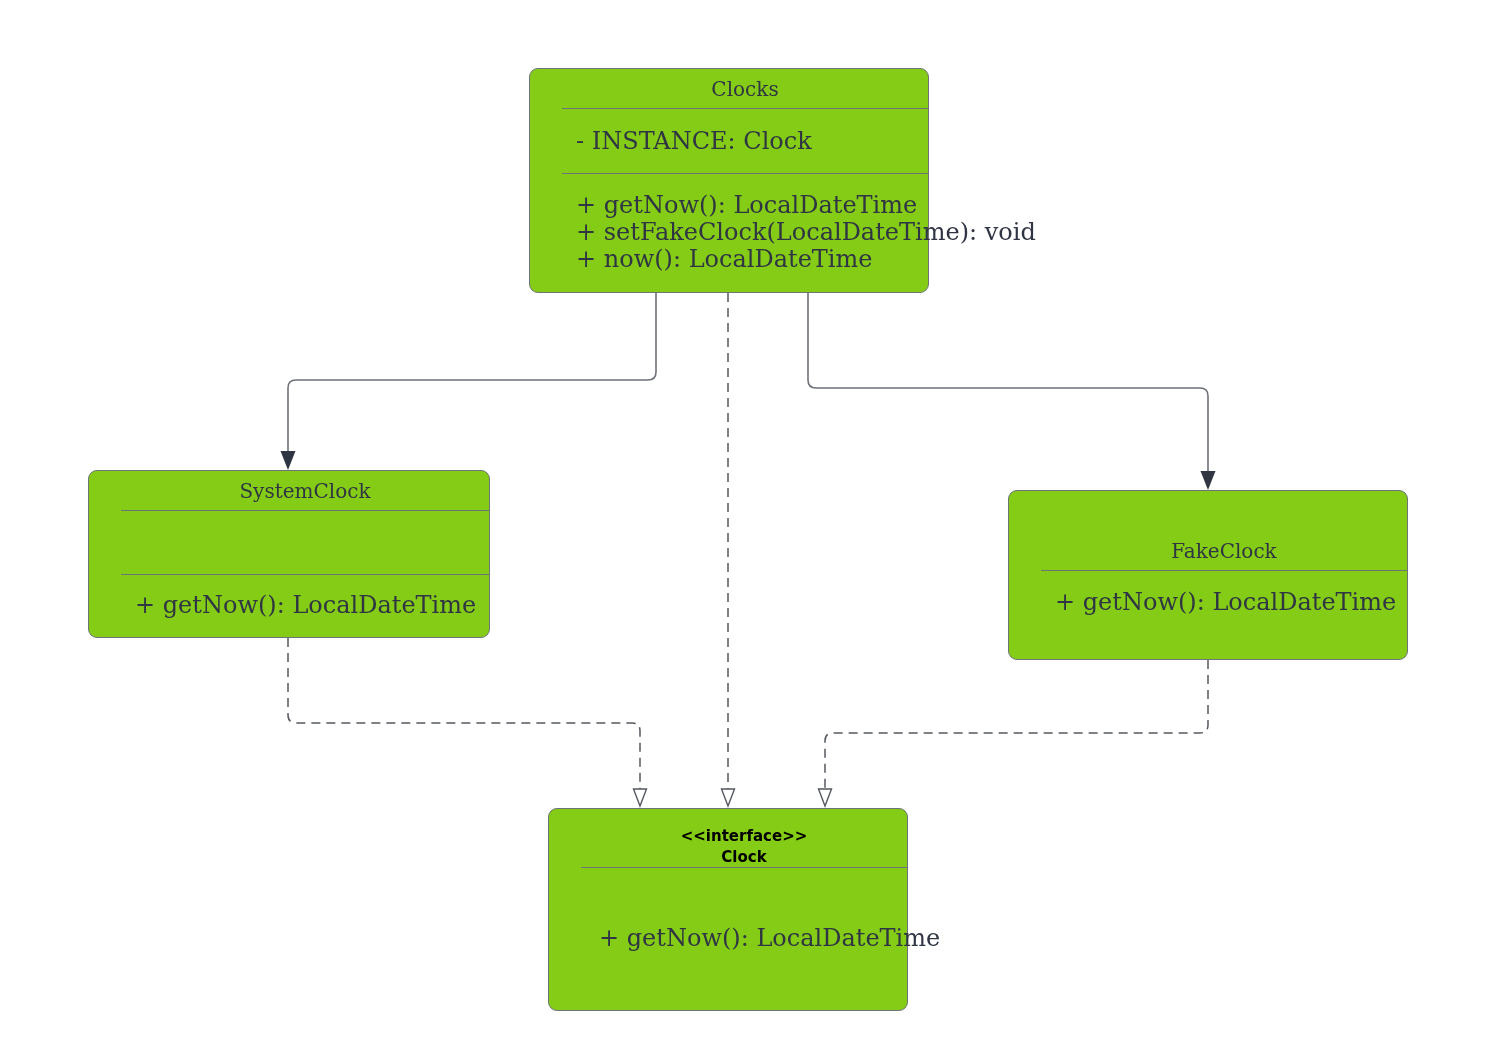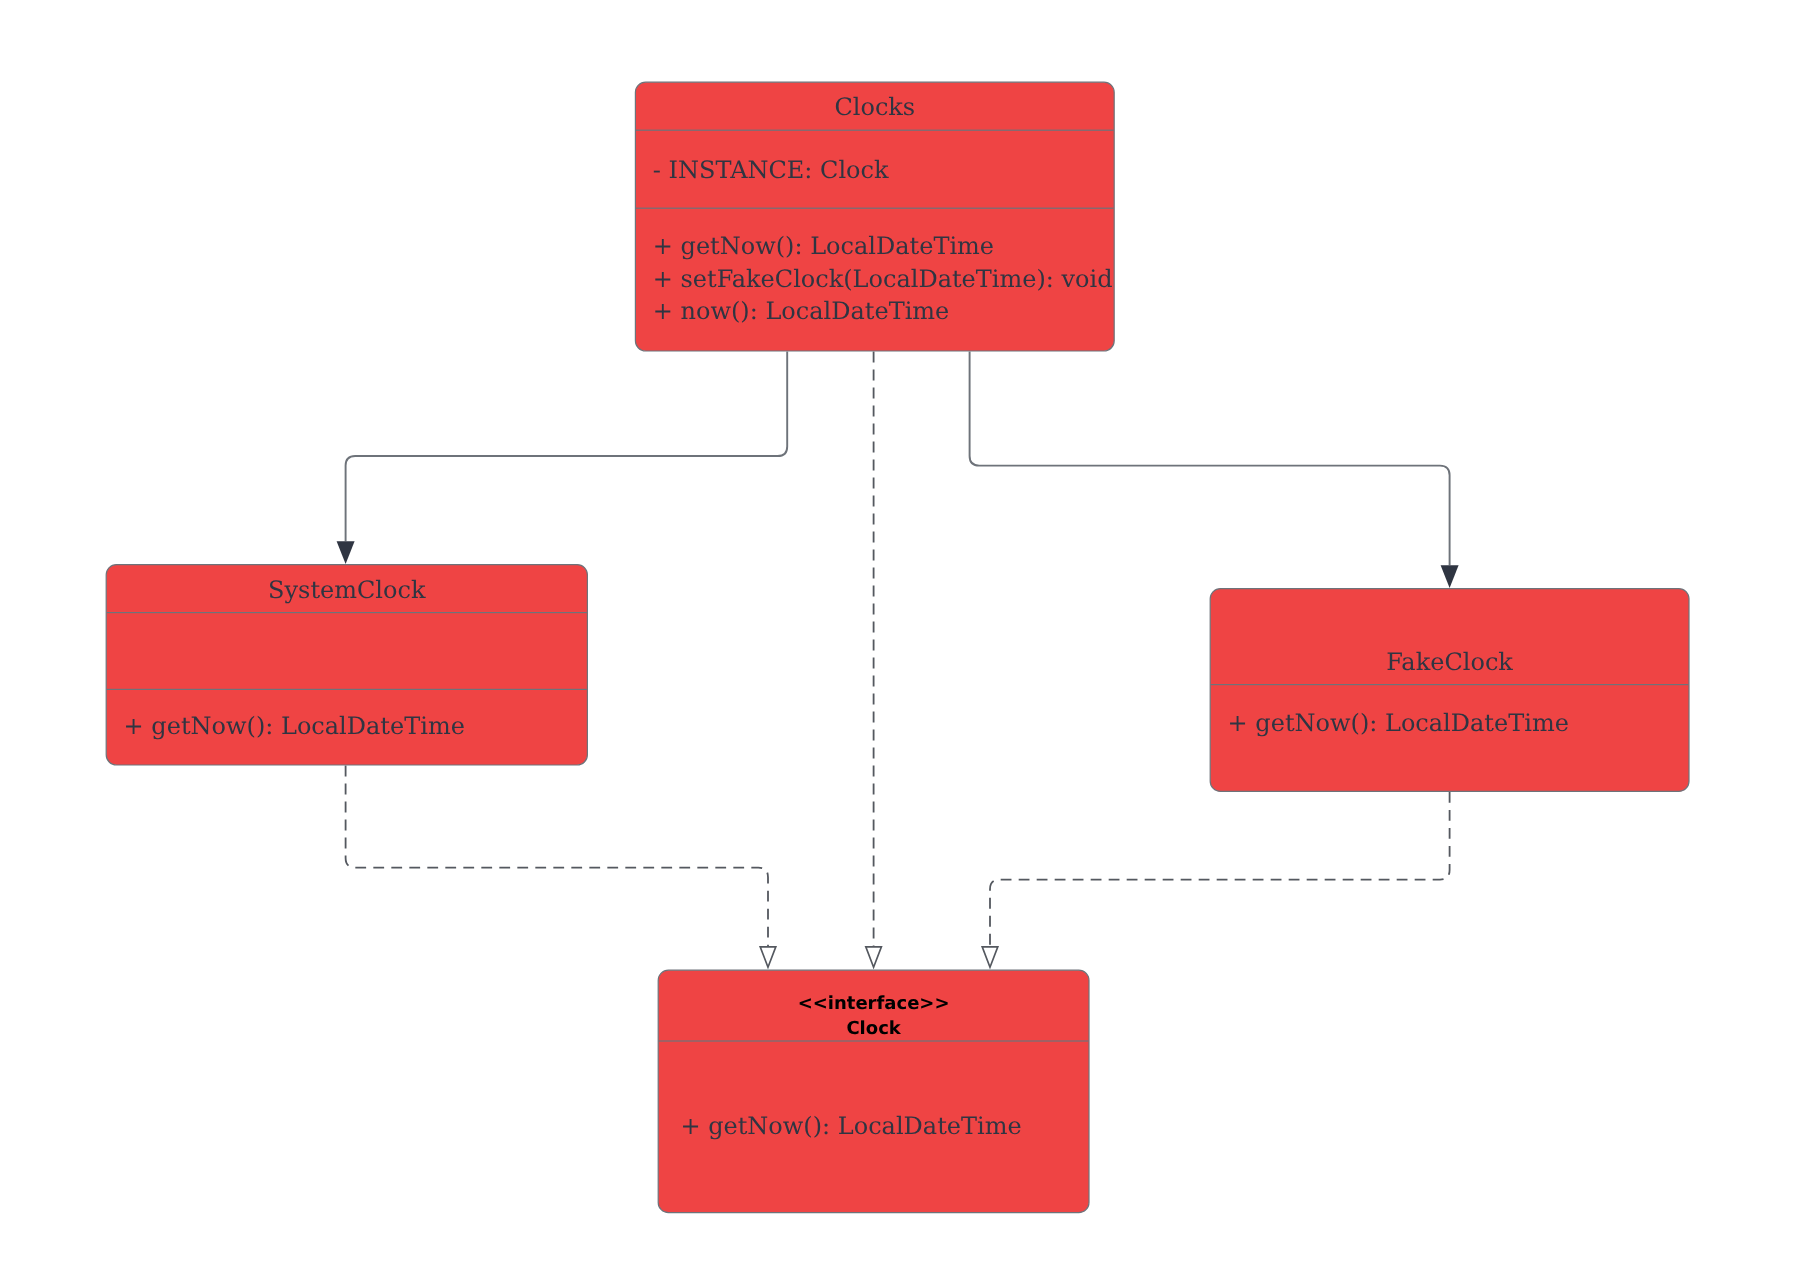--- a/index.html
+++ b/index.html
@@ -15,43 +15,44 @@
   }
 
   .edge-layer {
     position: absolute;
     left: 0; top: 0;
     width: 1496px; height: 1051px;
   }
 
   .uml-node {
     position: absolute;
-    background: #ef4444;
+    background: #84cc16;
     border: 1.6px solid #6e737a;
     border-radius: 9px;
     display: flex;
     flex-direction: column;
     color: #2f3542;
+    padding-left: 32px;
   }
 
   .node-title {
     display: flex;
     align-items: center;
     justify-content: center;
     font-size: 20px;
     border-bottom: 1.4px solid #6e737a;
   }
 
   .node-section {
     display: flex;
     flex-direction: column;
     justify-content: center;
     padding-left: 14px;
     padding-right: 8px;
-    font-size: 20px;
+    font-size: 24px;
   }
 
   .node-section.with-divider { border-bottom: 1.4px solid #6e737a; }
 
   .member { line-height: 27px; white-space: nowrap; }
 
   .iface-title {
     display: flex;
     flex-direction: column;
     align-items: center;

